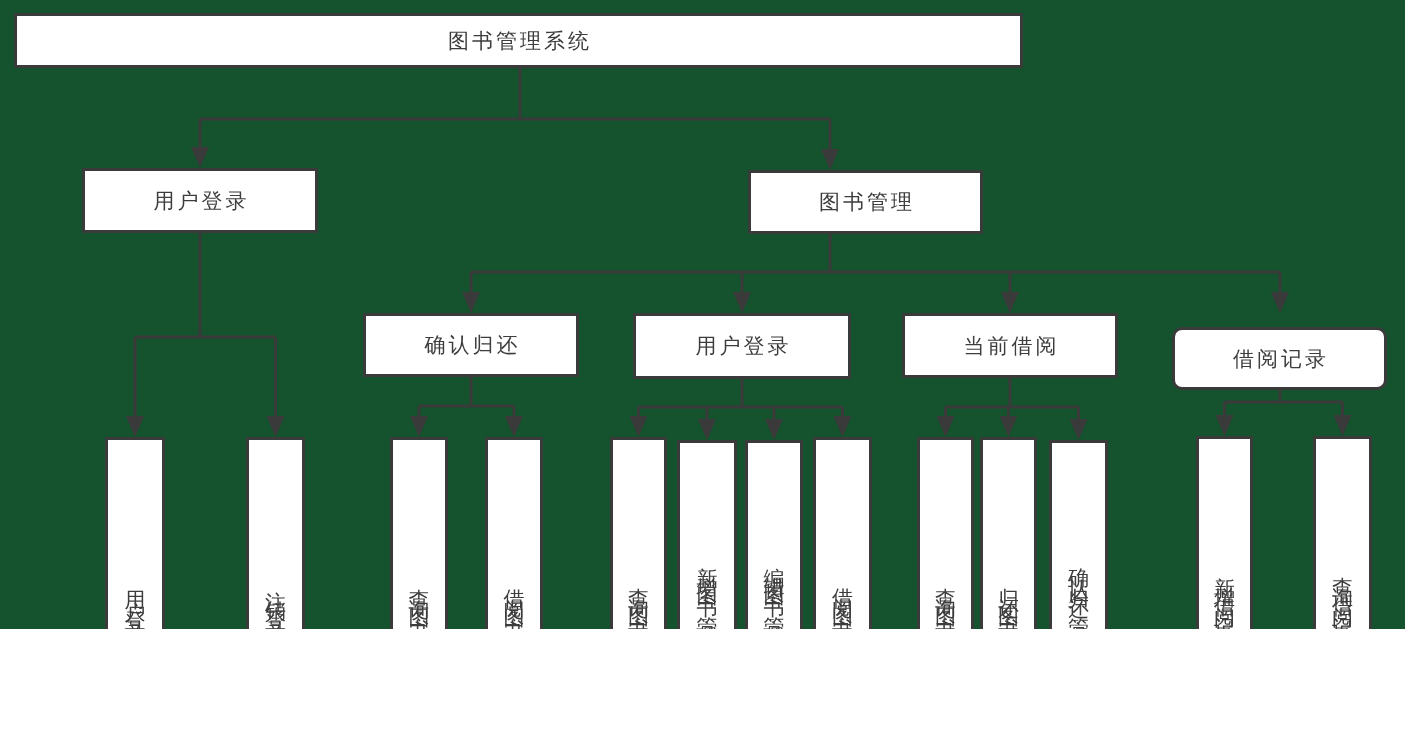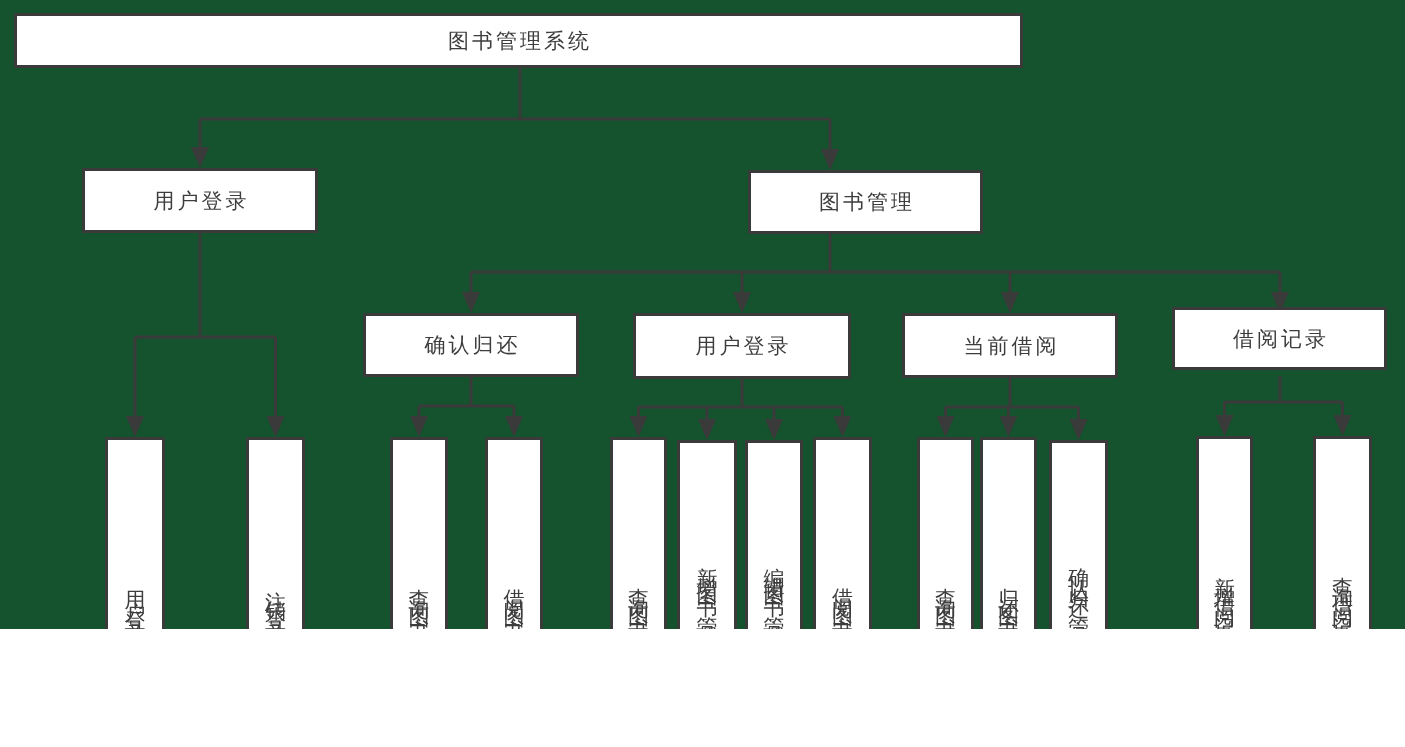--- a/index.html
+++ b/index.html
@@ -42,21 +42,21 @@
     white-space: nowrap;
     margin-bottom: -10px; 
   }
   
   #n-root            { left: 14px;   top: 13px;  width: 1009px; height: 55px; }
   #n-user-login      { left: 82px;   top: 168px; width: 236px;  height: 65px; }
   #n-book-mgmt       { left: 748px;  top: 170px; width: 235px;  height: 64px; }
   #n-new-book-rec    { left: 363px;  top: 313px; width: 216px;  height: 64px; }
   #n-book-borrow     { left: 633px;  top: 313px; width: 218px;  height: 66px; }
   #n-current-borrow  { left: 902px;  top: 313px; width: 216px;  height: 65px; justify-content: center; }
-  #n-borrow-records  { left: 1172px; top: 307px; width: 215px;  height: 63px; }
+  #n-borrow-records  { left: 1172px; top: 327px; width: 215px;  height: 63px; border-radius: 10px; }
   #l-user-login      { left: 105px;  top: 437px; width: 60px;   height: 304px; }
   #l-logout          { left: 246px;  top: 437px; width: 59px;   height: 304px; }
   #l-nbr-query       { left: 390px;  top: 437px; width: 58px;   height: 299px; }
   #l-nbr-borrow      { left: 485px;  top: 437px; width: 58px;   height: 299px; }
   #l-bb-query        { left: 610px;  top: 437px; width: 57px;   height: 297px; }
   #l-bb-add          { left: 677px;  top: 440px; width: 60px;   height: 300px; }
   #l-bb-edit         { left: 745px;  top: 440px; width: 58px;   height: 300px; }
   #l-bb-borrow       { left: 813px;  top: 437px; width: 59px;   height: 297px; }
   #l-cb-query        { left: 917px;  top: 437px; width: 57px;   height: 298px; }
   #l-cb-return       { left: 980px;  top: 437px; width: 57px;   height: 298px; }

